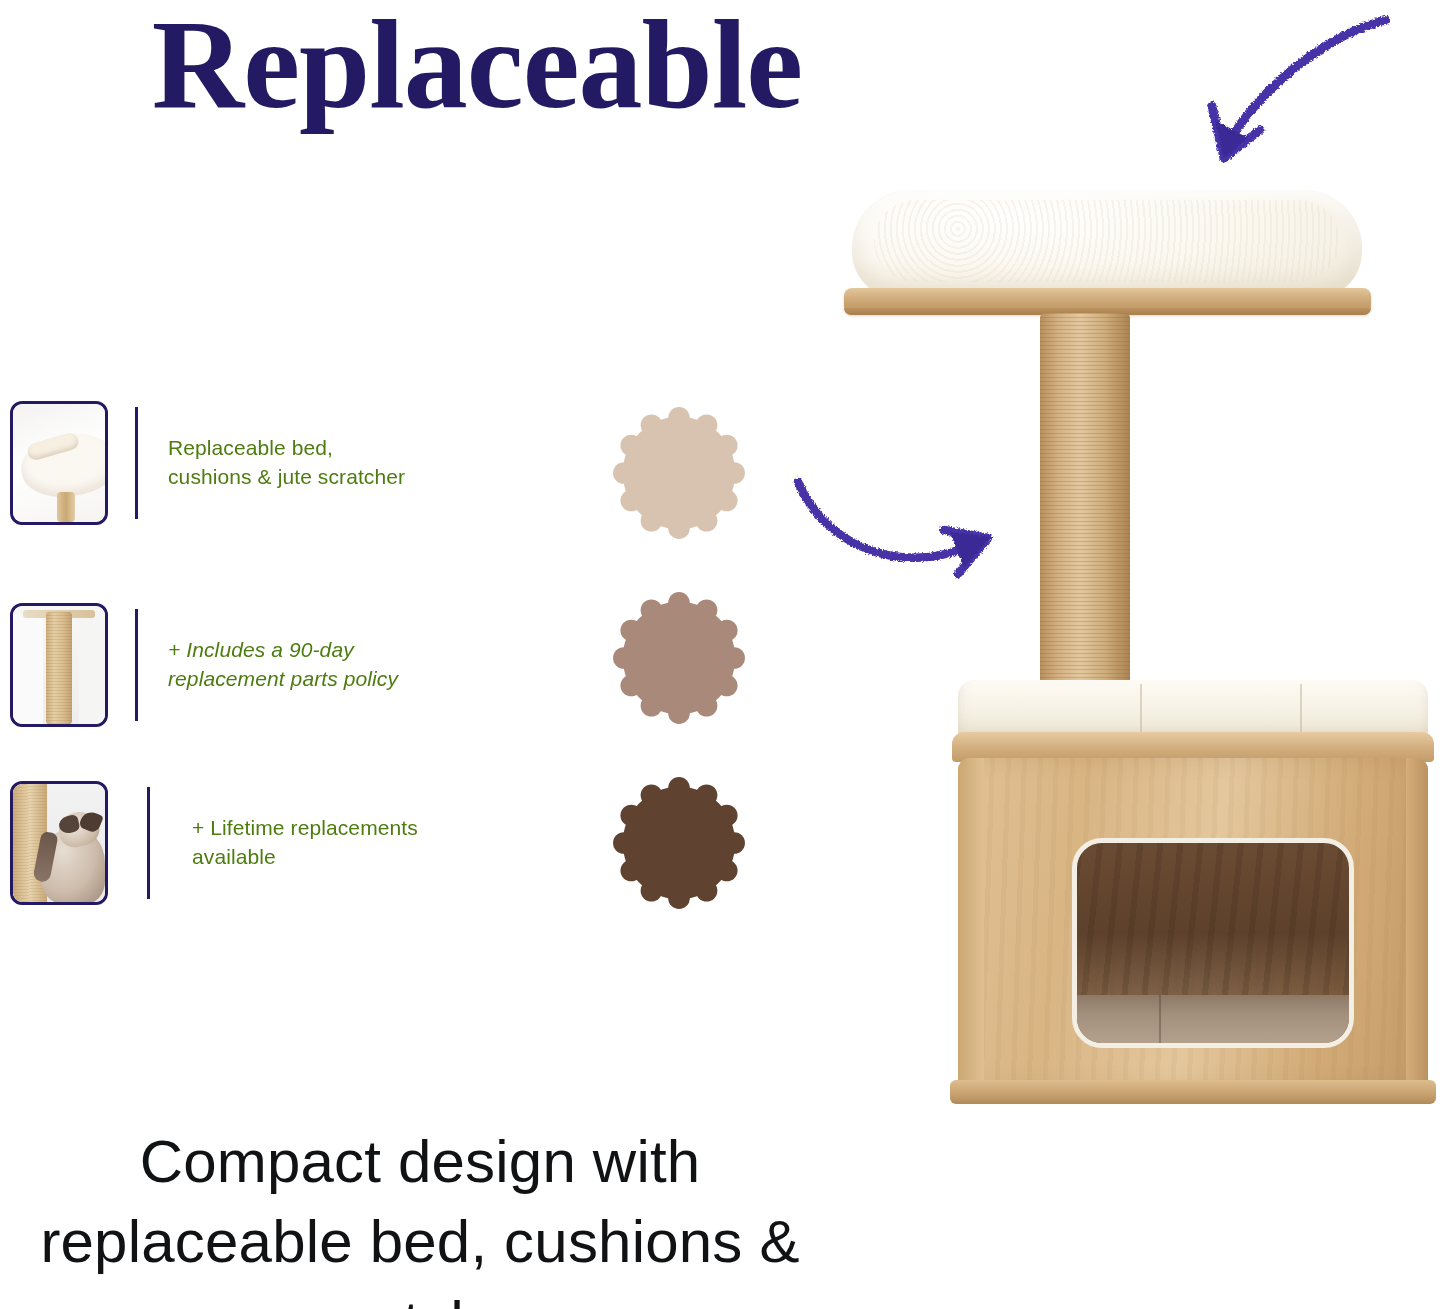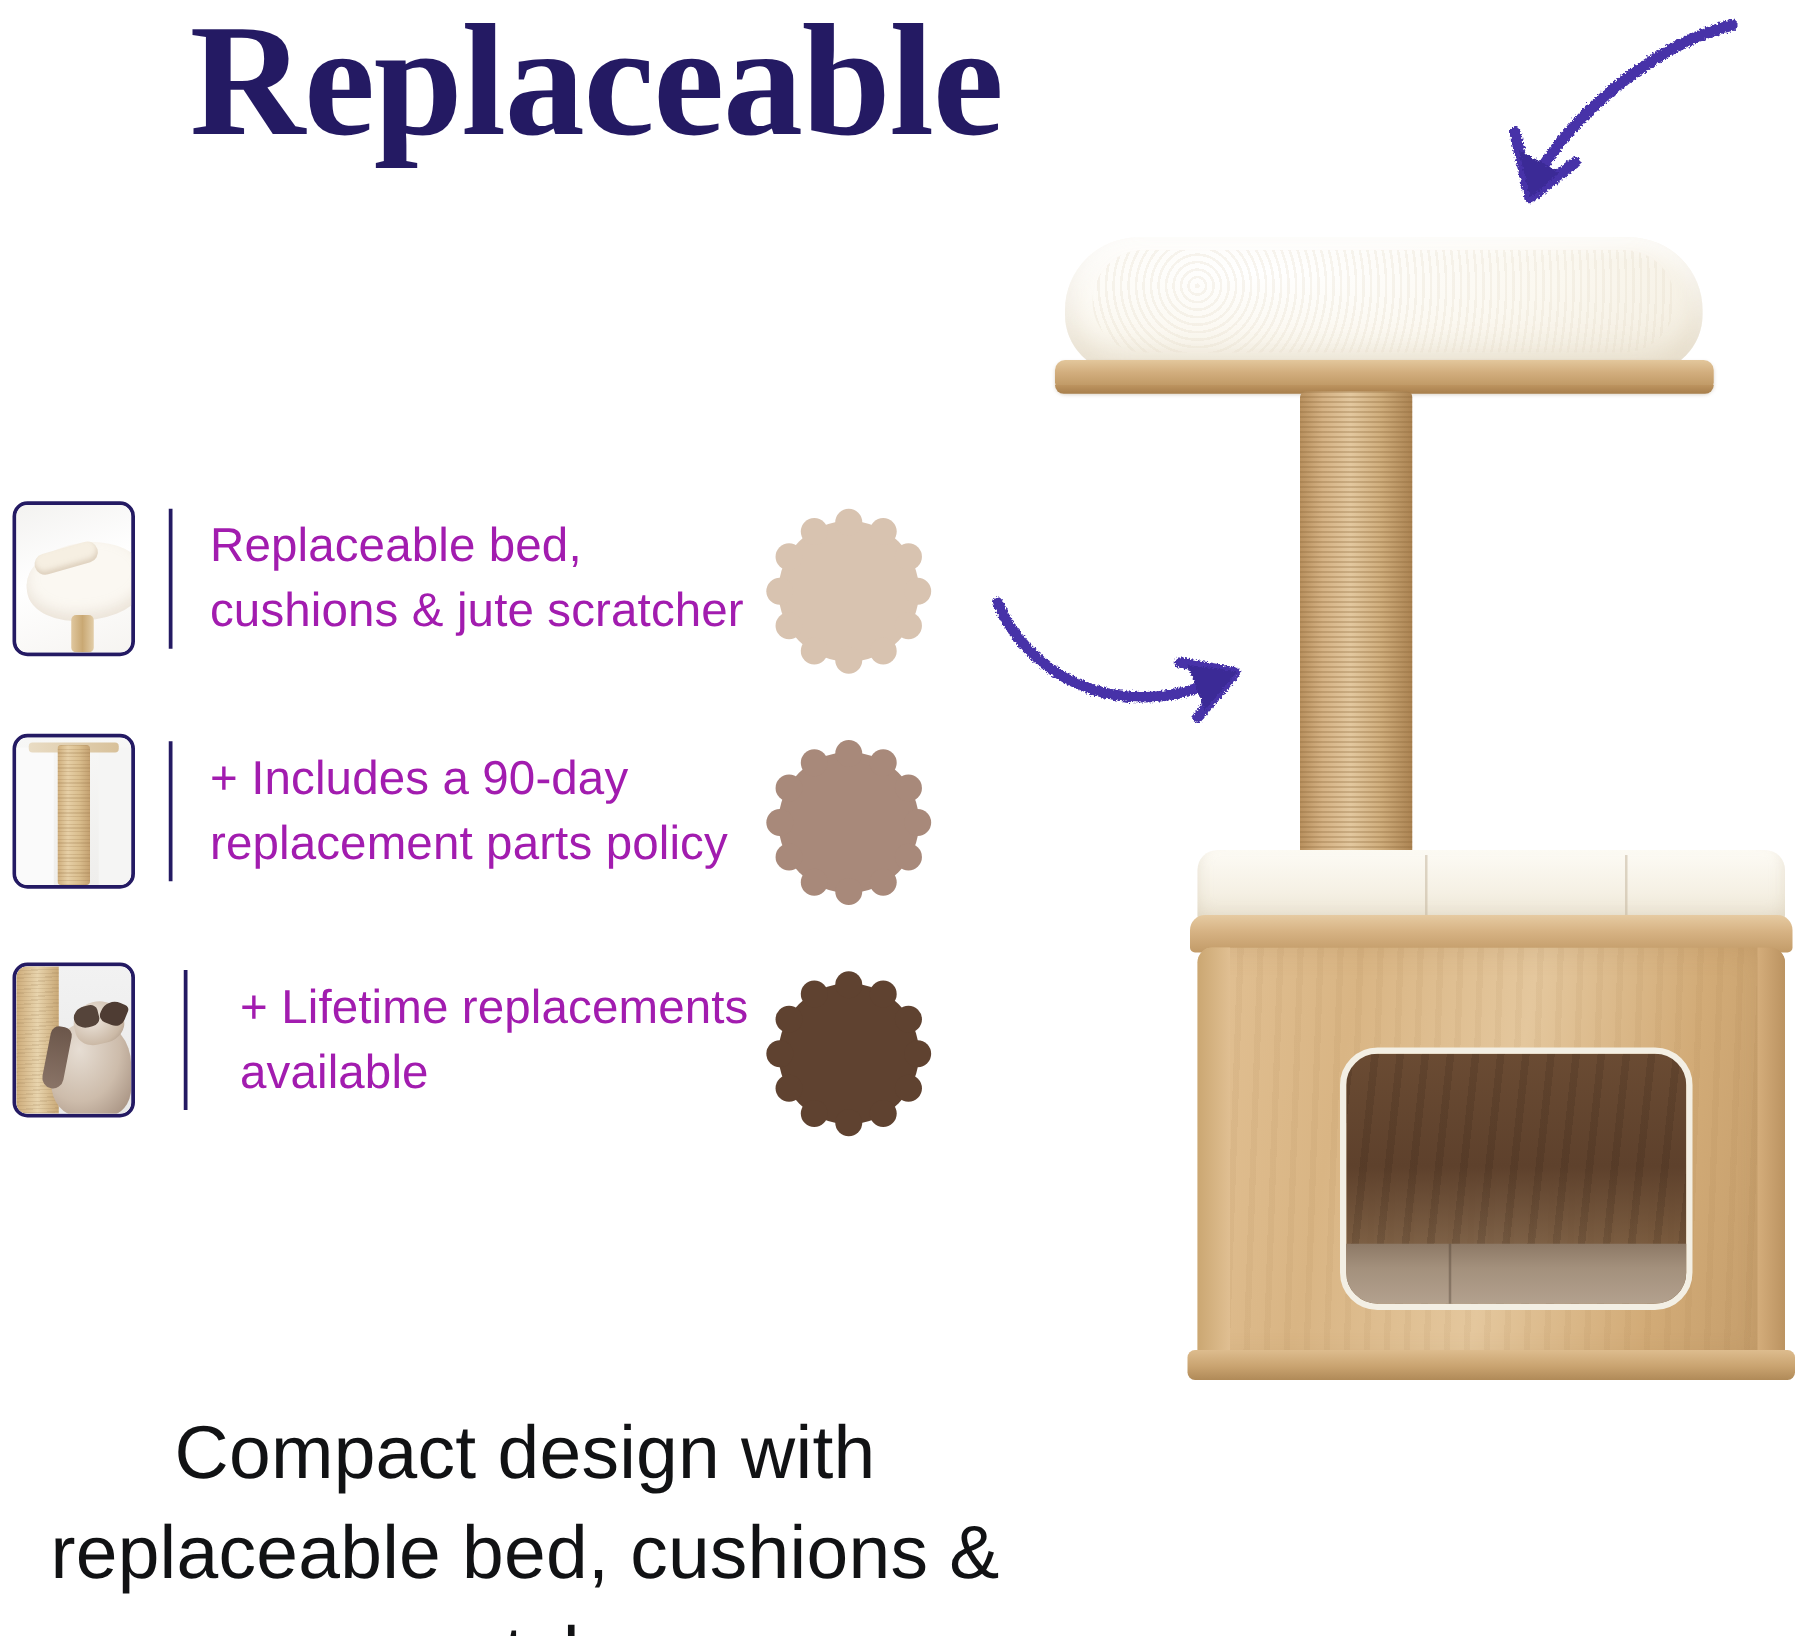--- a/index.html
+++ b/index.html
@@ -40,22 +40,22 @@
     width: 790px;
   }
   .feature-row {
     position: absolute;
     left: 0;
     display: flex;
     align-items: center;
     height: 130px;
   }
   .feature-row.r0 { top: 0px; }
-  .feature-row.r1 { top: 186px; }
-  .feature-row.r2 { top: 369px; gap: 12px; }
+  .feature-row.r1 { top: 202px; font-style: italic; }
+  .feature-row.r2 { top: 380px; gap: 12px; }
 
   .thumb {
     width: 92px;
     height: 118px;
     border: 3px solid #241a63;
     border-radius: 12px;
     overflow: hidden;
     position: relative;
     background: #fdfdfd;
     flex: 0 0 auto;
@@ -152,23 +152,23 @@
 
   .divider {
     width: 3px;
     height: 112px;
     background: #241a63;
     margin-left: 27px;
     margin-right: 30px;
     flex: 0 0 auto;
   }
   .feature-text {
-    font-size: 38px;
+    font-size: 21px;
     line-height: 1.38;
-    color: #a21caf;
+    color: #4d7c0f;
     letter-spacing: .1px;
     white-space: pre-line;
     max-width: 470px;
   }
 
   
   .scallop {
     position: absolute;
     width: 150px;
     height: 150px;

